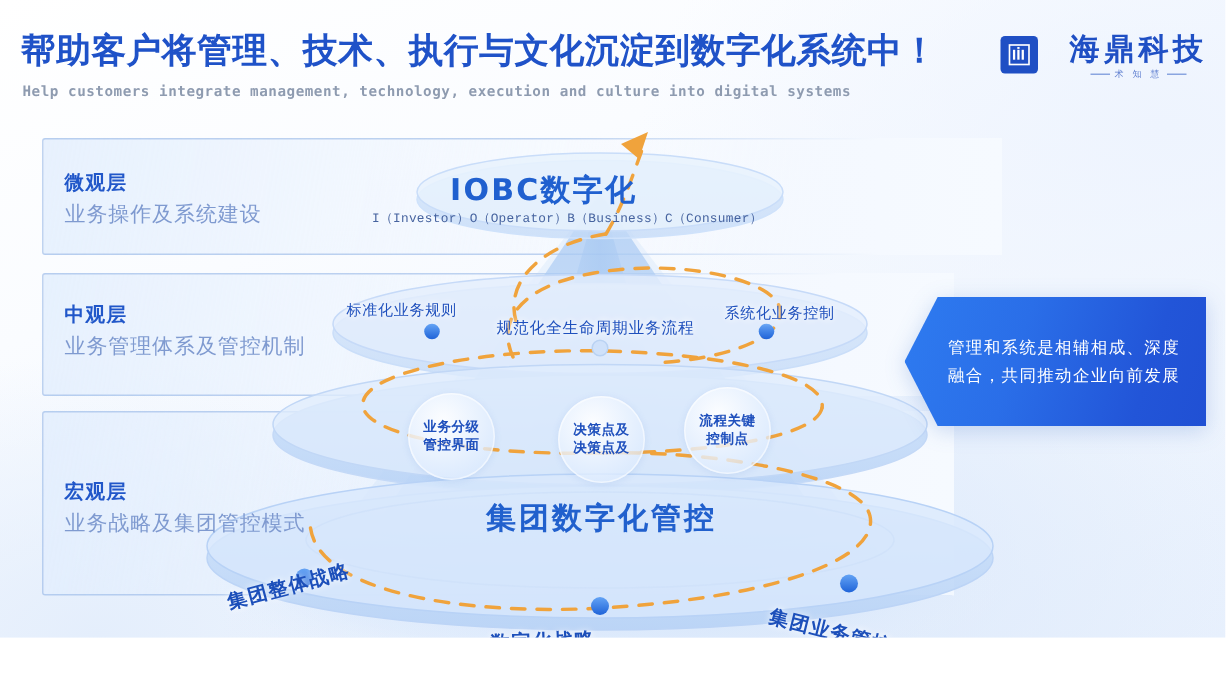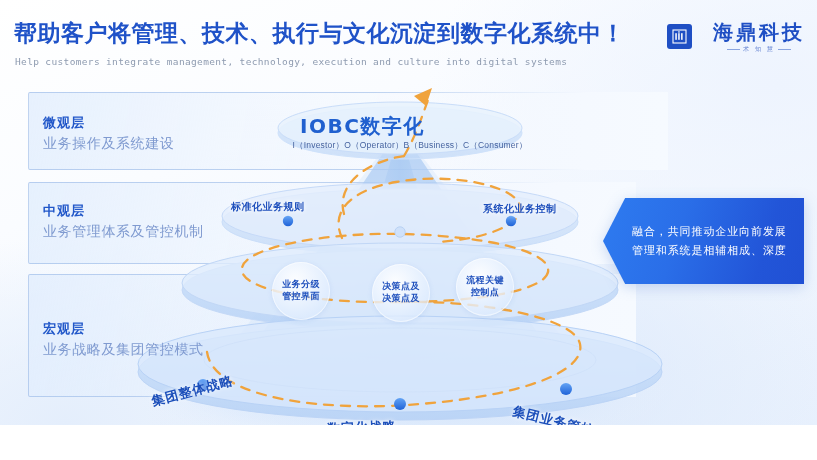--- a/index.html
+++ b/index.html
@@ -22,20 +22,21 @@
   .h-title{
     position:absolute;left:14px;top:18px;
     font-size:23px;font-weight:bold;letter-spacing:.5px;
     color:#1f52c8;white-space:nowrap;
     font-family:"DejaVu Sans","Liberation Sans",sans-serif;
   }
   .h-sub{
     position:absolute;left:15px;top:56px;
     font-size:9.5px;color:#8e9bb0;letter-spacing:.35px;white-space:nowrap;
     font-family:"DejaVu Sans Mono","Liberation Mono",monospace;
+    font-weight:bold;
   }
   #logo{position:absolute;right:12px;top:22px;height:40px;display:flex;align-items:flex-start;}
   .logo-mark{
     width:25px;height:25px;border-radius:3px;background:#1f4fc4;
     display:flex;align-items:center;justify-content:center;margin-top:2px;
   }
   .logo-mark svg{display:block;}
   .logo-txtwrap{margin-left:21px;display:flex;flex-direction:column;align-items:center;}
   .logo-name{
     font-size:20px;font-weight:bold;color:#1f4fc4;letter-spacing:3px;line-height:1;
@@ -80,27 +81,27 @@
   #cone{position:absolute;left:0;top:0;width:817px;height:460px;pointer-events:none;}
 
   
   .ov{position:absolute;z-index:6;font-family:"DejaVu Sans","Liberation Sans",sans-serif;}
 
   #top-title{
     left:300px;top:113px;width:220px;text-align:left;
     font-size:20px;font-weight:bold;color:#2060cf;letter-spacing:1.5px;white-space:nowrap;
   }
   #top-sub{
-    left:248px;top:140px;width:324px;text-align:center;
+    left:248px;top:140px;width:324px;text-align:left;
     font-size:8.5px;color:#46639f;letter-spacing:.2px;white-space:nowrap;
-    font-family:Liberation Sans, sans-serif;
+    font-family:Liberation Mono, monospace;
   }
 
   .tier2lab{
-    font-size:10px;font-weight:bold;color:#1f50bd;letter-spacing:.5px;white-space:nowrap;
+    font-size:10px;font-weight:normal;color:#1f50bd;letter-spacing:.5px;white-space:nowrap;
     text-shadow:0 0 4px rgba(255,255,255,.95),0 0 8px rgba(255,255,255,.8);
   }
   #t2-a{left:231px;top:200px;}
   #t2-b{left:331px;top:212px;font-size:10.5px;}
   #t2-c{left:483px;top:202px;}
 
   .bubble{
     position:absolute;z-index:6;width:58px;height:58px;border-radius:50%;
     background:radial-gradient(circle at 40% 32%,rgba(255,255,255,.92) 0%,rgba(231,241,255,.80) 55%,rgba(207,227,253,.62) 100%);
     box-shadow:0 0 0 1px rgba(255,255,255,.55) inset,0 1px 5px rgba(105,150,215,.16);
@@ -267,41 +268,43 @@
 
     <circle cx="203" cy="385" r="6" fill="url(#gDot)"></circle>
     <circle cx="400" cy="404" r="6" fill="url(#gDot)"></circle>
     <circle cx="566" cy="389" r="6" fill="url(#gDot)"></circle>
   </svg>
 
   <div class="ov" id="top-title">IOBC数字化</div>
   <div class="ov" id="top-sub">I（Investor）O（Operator）B（Business）C（Consumer）</div>
 
   <div class="ov tier2lab" id="t2-a">标准化业务规则</div>
+  <div class="ov tier2lab" id="t2-b">规范化全生命周期业务流程</div>
   <div class="ov tier2lab" id="t2-c">系统化业务控制</div>
 
   <div class="bubble" id="b-1">
     <span><span>业务分级</span><br>
           <span>管控界面</span></span>
   </div>
   <div class="bubble" id="b-2">
     <span><span>决策点及</span><br>
           <span>决策点及</span></span>
   </div>
   <div class="bubble" id="b-3">
     <span><span>流程关键</span><br>
           <span>控制点</span></span>
   </div>
 
+  <div class="ov" id="mid-title">集团数字化管控</div>
 
   <div class="baselab" id="base-1">集团整体战略</div>
   <div class="baselab" id="base-2">数字化战略</div>
   <div class="baselab" id="base-3">集团业务管控</div>
 
   <div id="callout">
     <div class="shape"></div>
     <div class="ctxt">
+      <div>管理和系统是相辅相成、深度</div>
       <div>融合，共同推动企业向前发展</div>
-      <div>管理和系统是相辅相成、深度</div>
     </div>
   </div>
 
 </div>
 
 </body></html>

